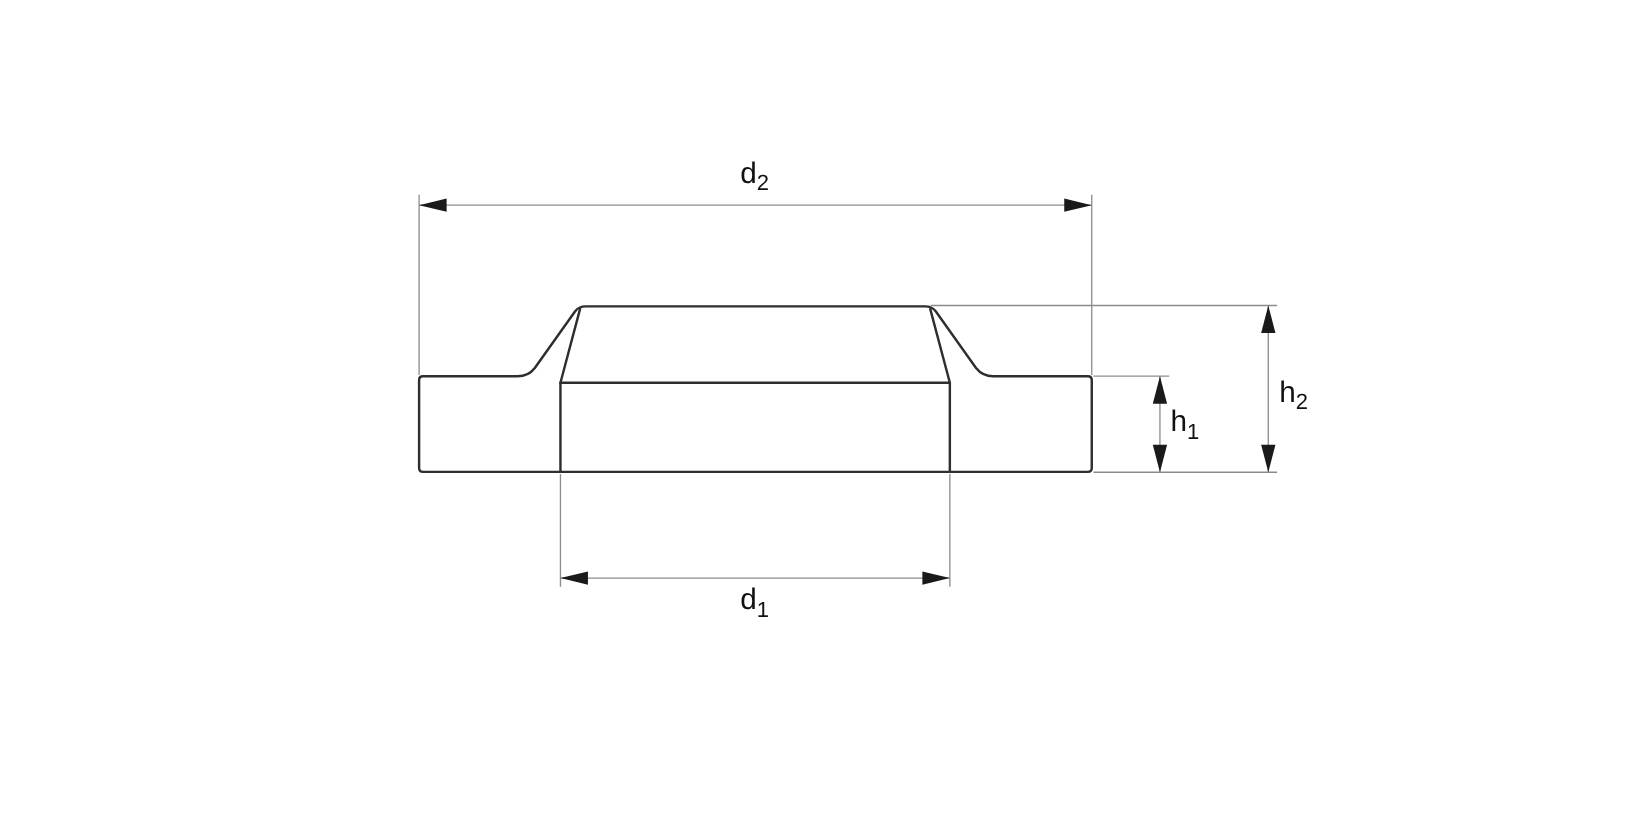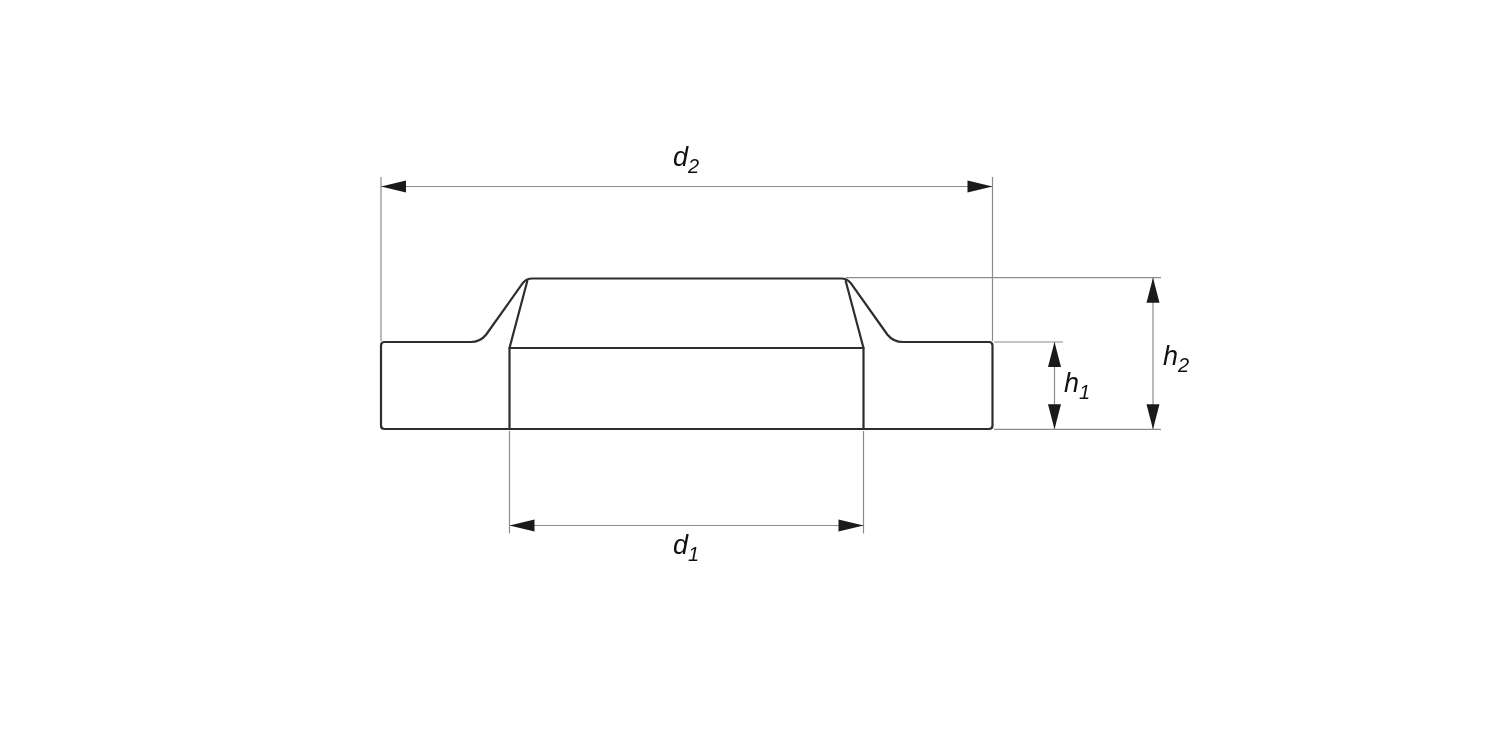--- a/index.html
+++ b/index.html
@@ -7,21 +7,20 @@
     padding: 0;
     width: 1500px;
     height: 750px;
     background: var(--c-background, #ffffff);
     overflow: hidden;
   }
   .drawing-stage {
     width: 1500px;
     height: 642px;
     position: relative;
-    font-style: italic;
   }
   svg { display: block; }
   .outline {
     fill: none;
     stroke: var(--c-outline, #2e2e2e);
     stroke-width: 2.2;
     stroke-linejoin: round;
     stroke-linecap: round;
   }
   .thin {

